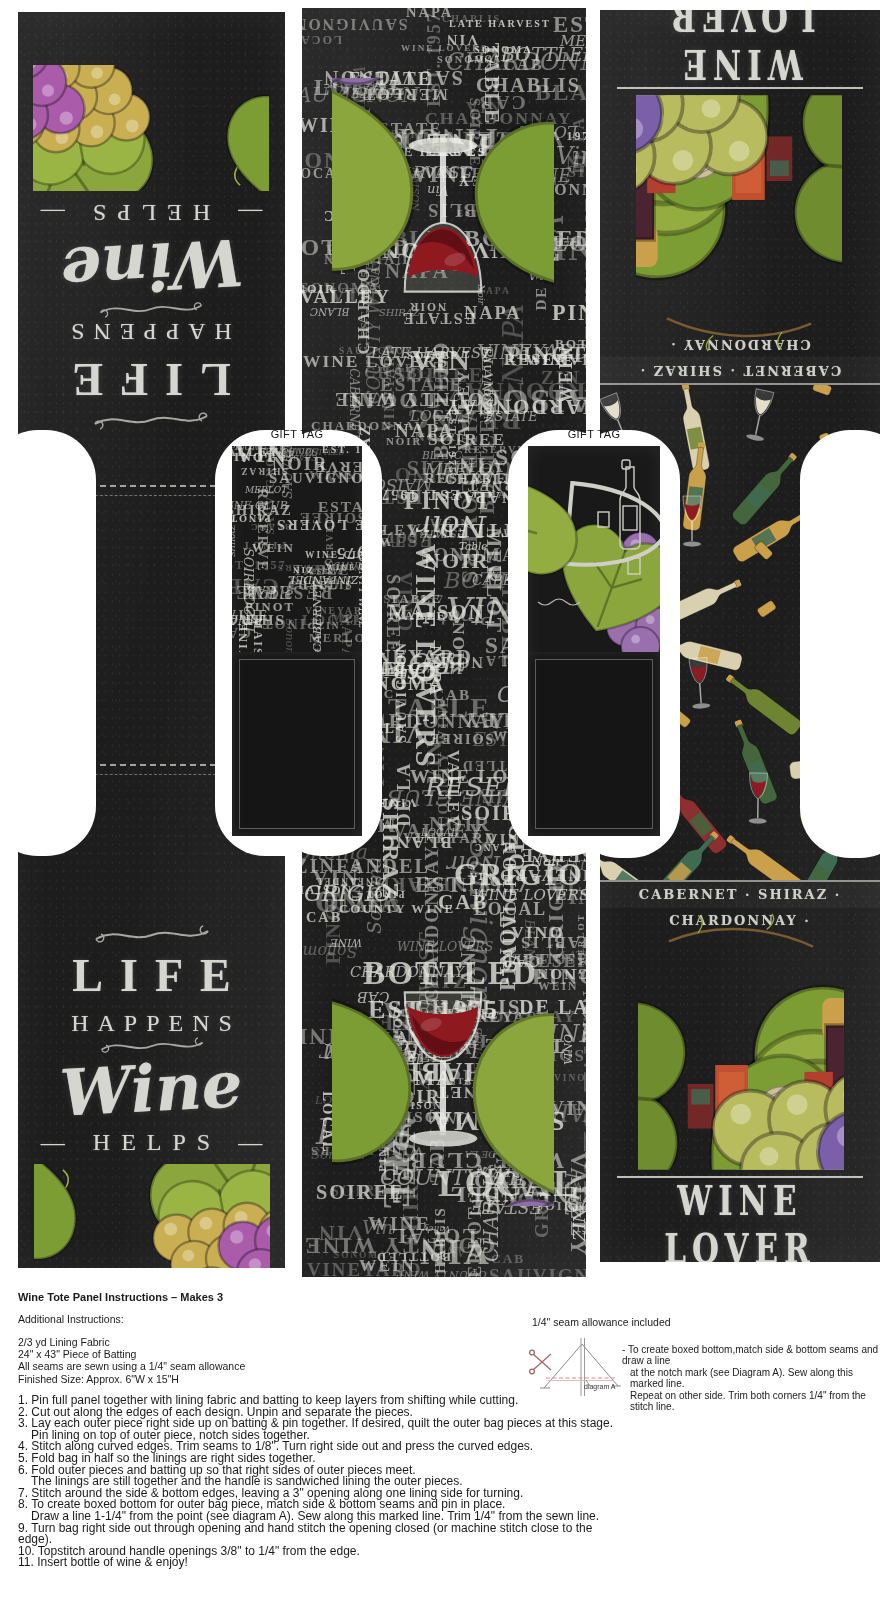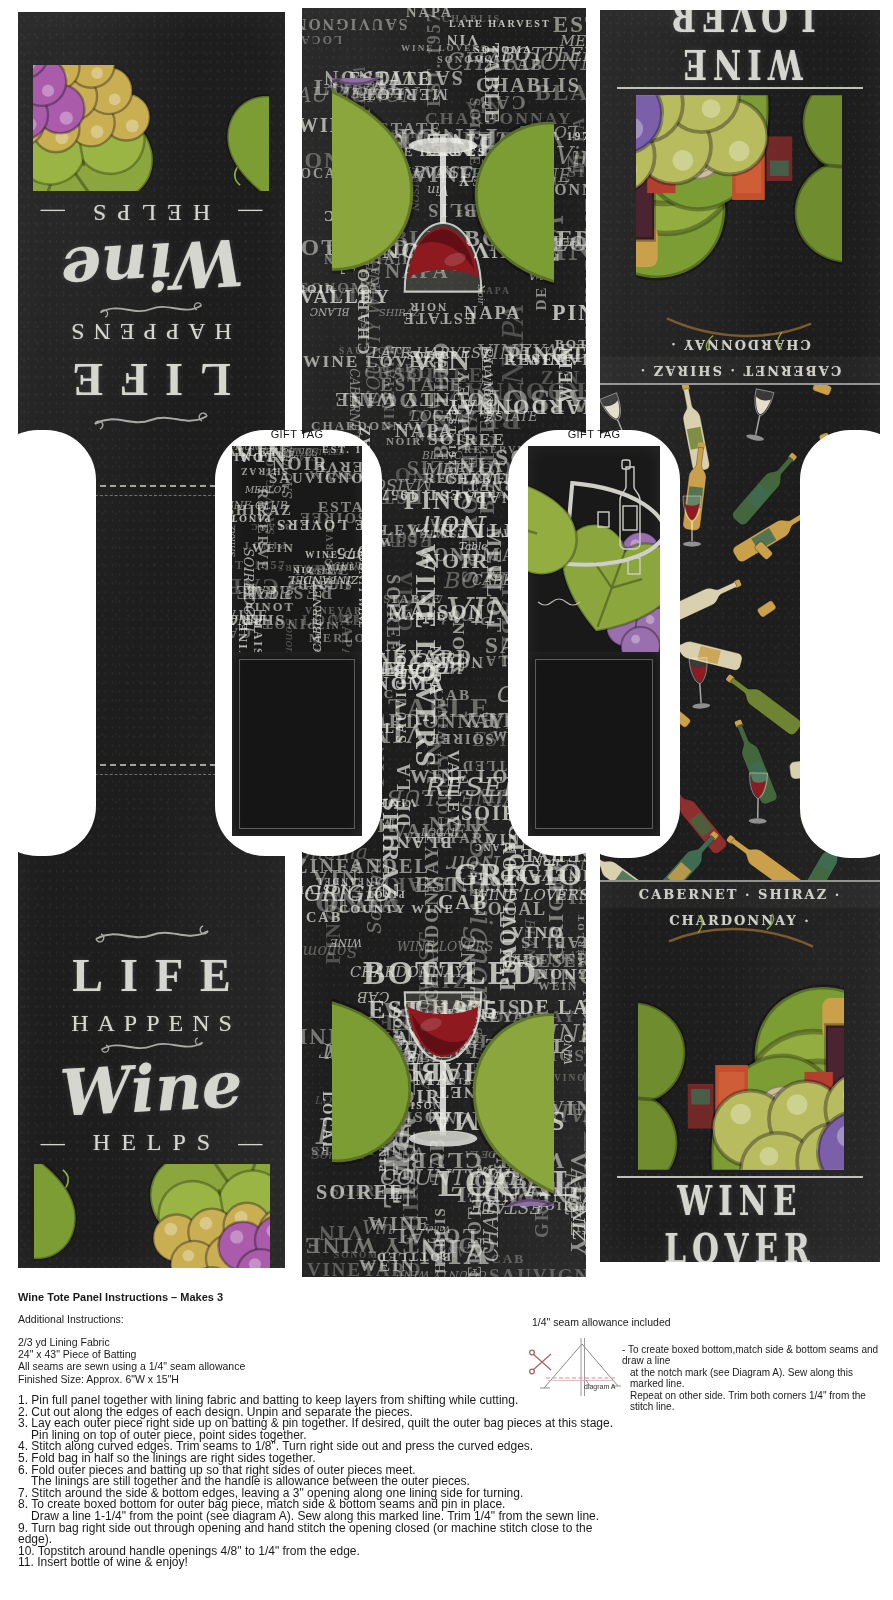--- a/index.html
+++ b/index.html
@@ -999,30 +999,30 @@
   <div class="ins" style="left:18px;top:1336px">
       <div class="req-line">2/3 yd Lining Fabric</div>
       <div class="req-line">24" x 43" Piece of Batting</div>
       <div class="req-line">All seams are sewn using a 1/4" seam allowance</div>
       <div class="req-line">Finished Size: Approx. 6"W x 15"H</div>
     </div>
   <div class="ins" style="left:18px;top:1395px;width:600px">
       <div class="step-line">1. Pin full panel together with lining fabric and batting to keep layers from shifting while cutting.</div>
       <div class="step-line">2. Cut out along the edges of each design. Unpin and separate the pieces.</div>
       <div class="step-line">3. Lay each outer piece right side up on batting &amp; pin together. If desired, quilt the outer bag pieces at this stage.</div>
-      <div class="step-line cont">Pin lining on top of outer piece, point sides together.</div>
+      <div class="step-line cont">Pin lining on top of outer piece, notch sides together.</div>
       <div class="step-line">4. Stitch along curved edges. Trim seams to 1/8". Turn right side out and press the curved edges.</div>
       <div class="step-line">5. Fold bag in half so the linings are right sides together.</div>
       <div class="step-line">6. Fold outer pieces and batting up so that right sides of outer pieces meet.</div>
-      <div class="step-line cont">The linings are still together and the handle is allowance between the outer pieces.</div>
+      <div class="step-line cont">The linings are still together and the handle is sandwiched lining the outer pieces.</div>
       <div class="step-line">7. Stitch around the side &amp; bottom edges, leaving a 3" opening along one lining side for turning.</div>
       <div class="step-line">8. To create boxed bottom for outer bag piece, match side &amp; bottom seams and pin in place.</div>
       <div class="step-line cont">Draw a line 1-1/4" from the point (see diagram A). Sew along this marked line. Trim 1/4" from the sewn line.</div>
       <div class="step-line">9. Turn bag right side out through opening and hand stitch the opening closed (or machine stitch close to the edge).</div>
-      <div class="step-line">10. Topstitch around handle openings 4/8" to 1/4" from the edge.</div>
+      <div class="step-line">10. Topstitch around handle openings 3/8" to 1/4" from the edge.</div>
       <div class="step-line">11. Insert bottle of wine &amp; enjoy!</div>
     </div>
 
   <div class="ins ins-sub" style="left:532px;top:1316px">1/4" seam allowance included</div>
 
   <svg class="ins" style="left:528px;top:1336px" width="95" height="62" viewBox="0 0 95 62">
     <g stroke="#8a8a8a" stroke-width="1" fill="none">
       <path d="M54,8 L16,52"></path>
         <path d="M54,8 L90,50"></path>
       <path d="M12,52 h10 M84,50 h9"></path>

